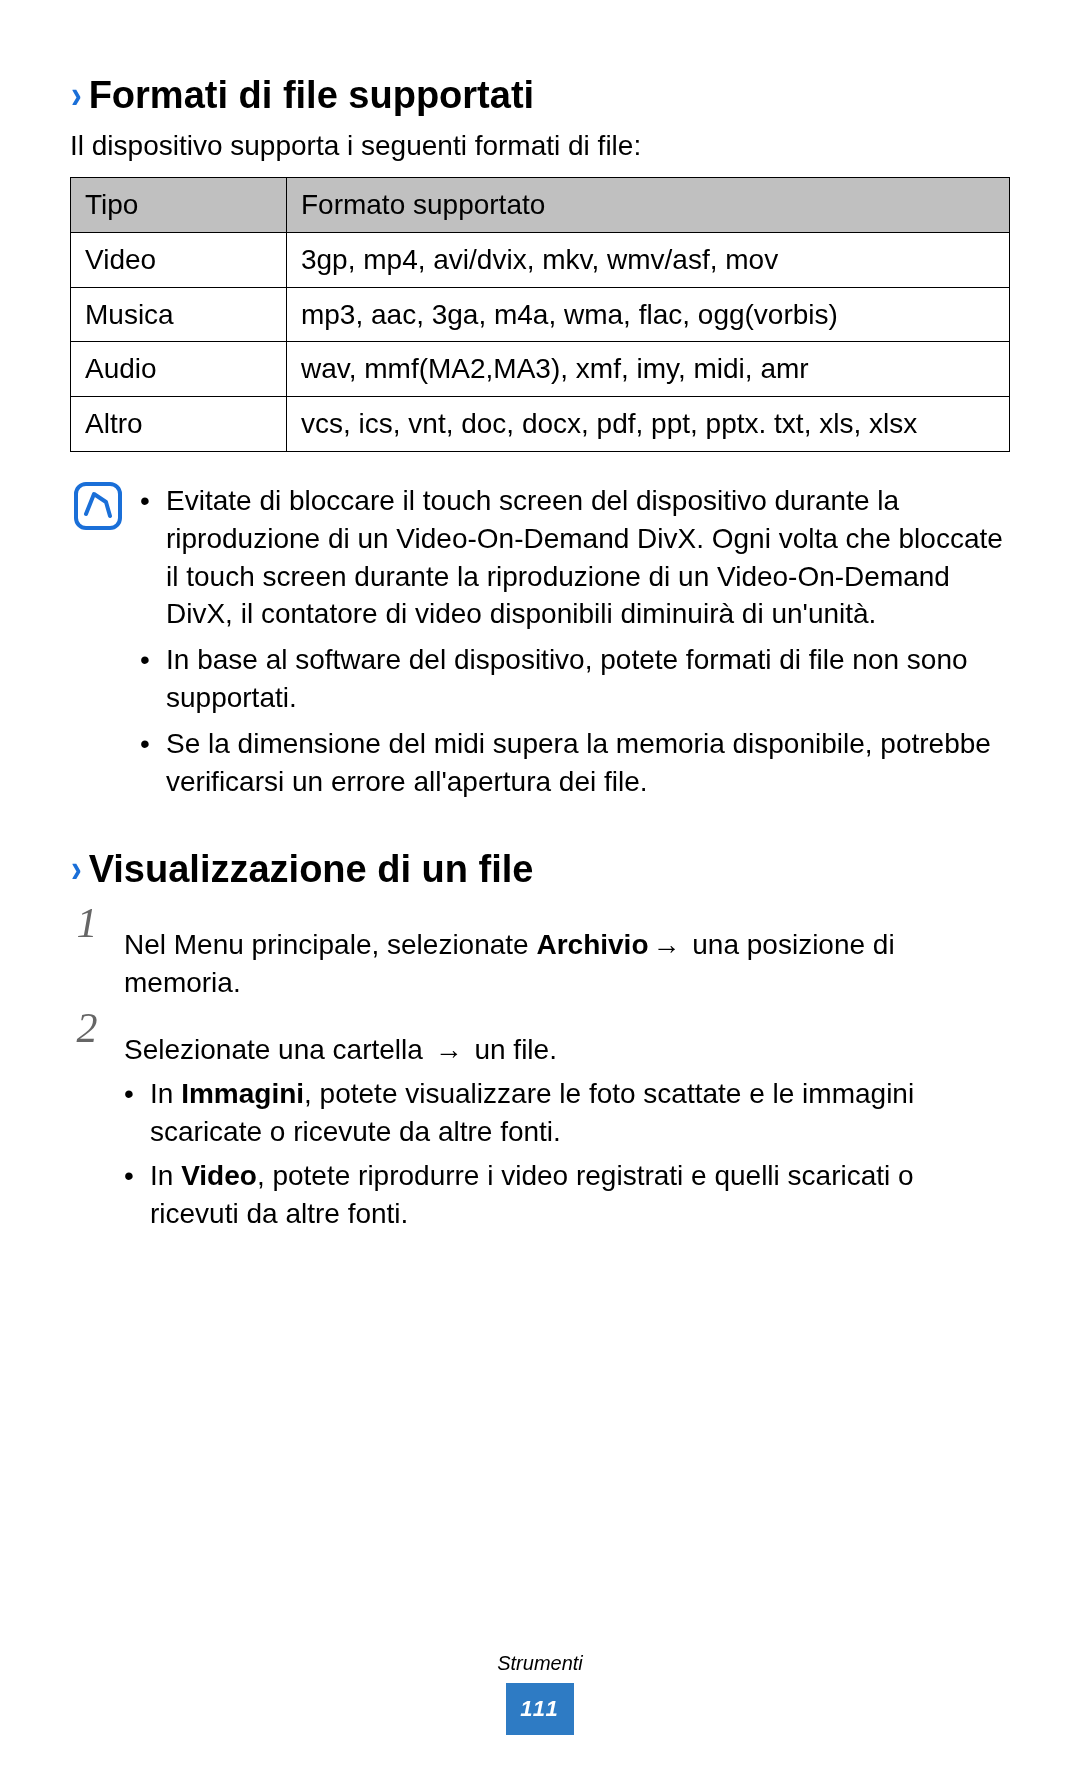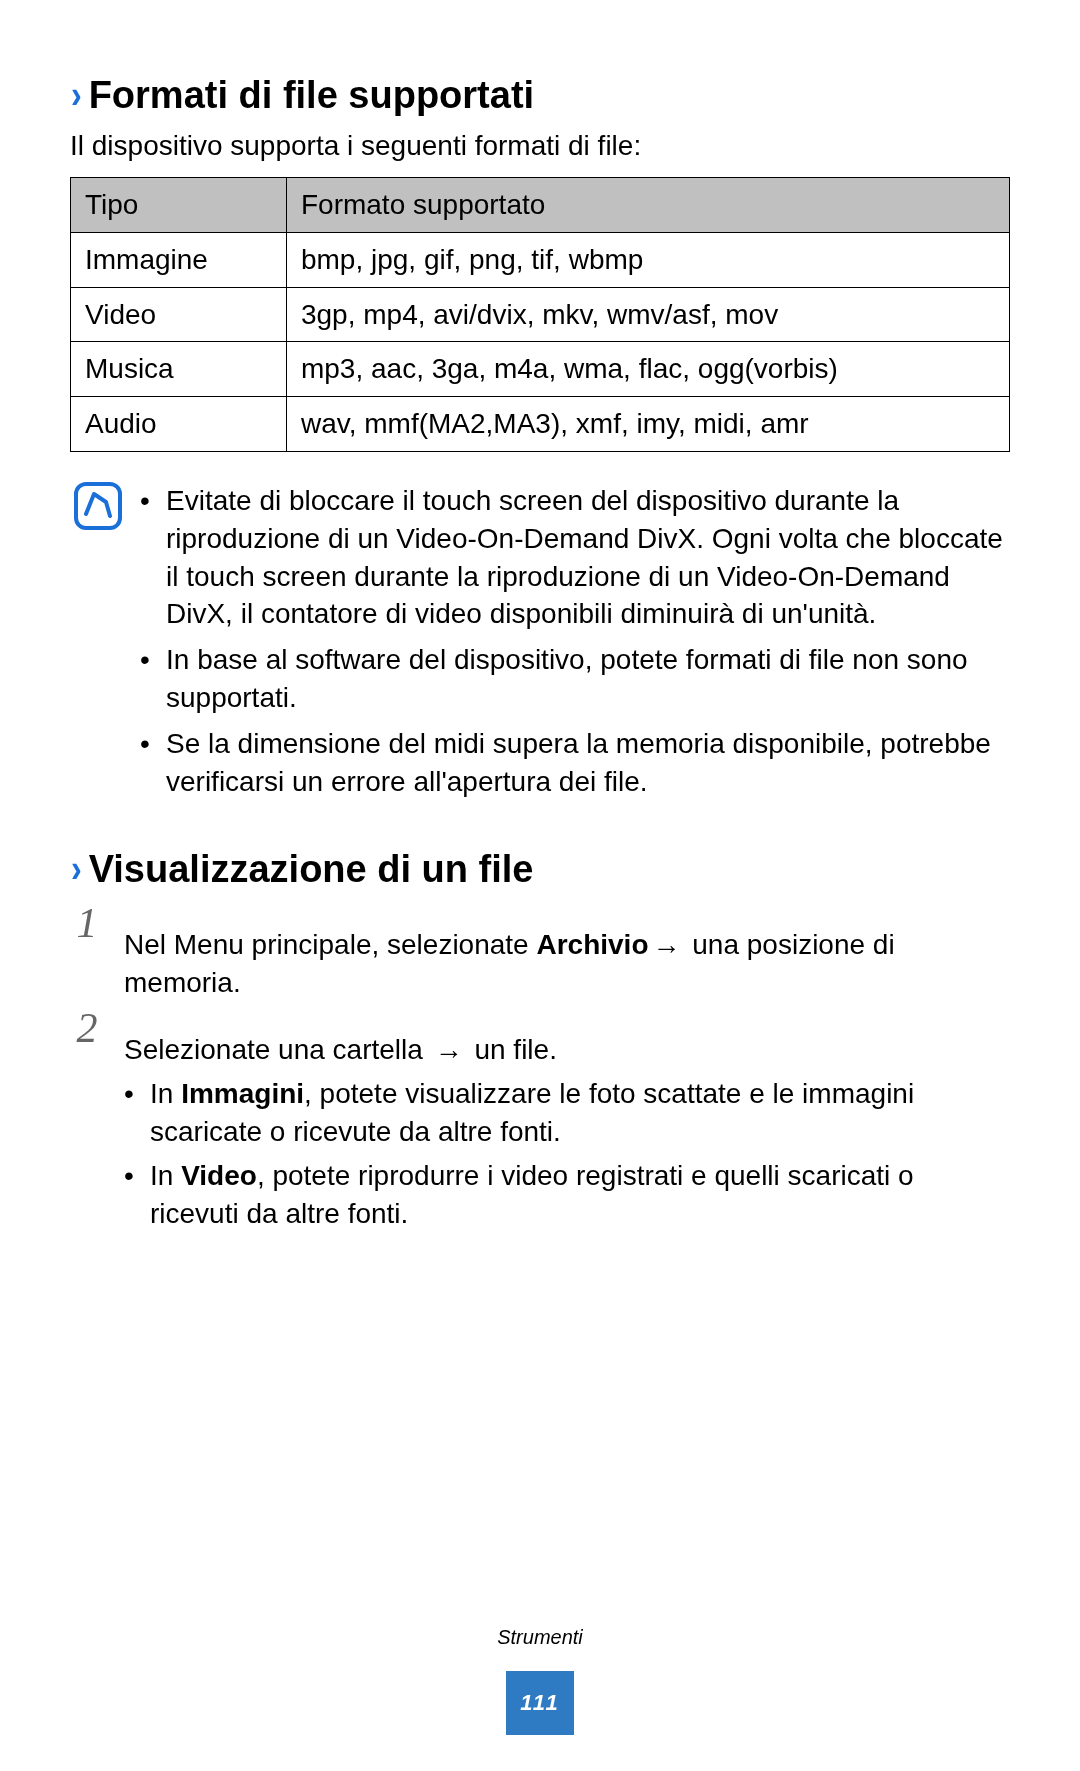--- a/index.html
+++ b/index.html
@@ -95,61 +95,61 @@
   .footer {
     position: absolute;
     bottom: 36px;
     left: 0;
     width: 100%;
     text-align: center;
     font-style: italic;
     font-size: 20px;
     color: #000;
   }
-  .footer-label { margin-bottom: 20px; }
+  .footer-label { margin-bottom: 6px; }
   .page-badge {
     display: inline-block;
     background: #2e7bc4;
     color: #fff;
     font-style: italic;
     font-weight: 700;
-    padding: 17px 14px;
+    padding: 11px 14px;
     letter-spacing: 2px;
     font-size: 22px;
   }
 </style>
 </head>
 <body>
 
 <div class="section-heading">
   <span class="chevron">›</span><span>Formati di file supportati</span>
 </div>
 <p class="intro">Il dispositivo supporta i seguenti formati di file:</p>
 
 <table>
   <tbody>
       <tr>
     <th class="col1">Tipo</th>
     <th>Formato supportato</th>
   </tr>
   <tr>
-    <td class="col1">Immagine</td>
-    <td>bmp, jpg, gif, png, tif, wbmp</td>
-  </tr>
-  <tr>
     <td class="col1">Video</td>
     <td>3gp, mp4, avi/dvix, mkv, wmv/asf, mov</td>
   </tr>
   <tr>
     <td class="col1">Musica</td>
     <td>mp3, aac, 3ga, m4a, wma, flac, ogg(vorbis)</td>
   </tr>
   <tr>
     <td class="col1">Audio</td>
     <td>wav, mmf(MA2,MA3), xmf, imy, midi, amr</td>
+  </tr>
+  <tr>
+    <td class="col1">Altro</td>
+    <td>vcs, ics, vnt, doc, docx, pdf, ppt, pptx. txt, xls, xlsx</td>
   </tr>
 </tbody>
   </table>
 
 <div class="note-block">
   <svg class="note-icon" viewBox="0 0 48 48">
     <rect x="2" y="2" width="44" height="44" rx="10" fill="none" stroke="#1a6fd8" stroke-width="4"></rect>
     <path d="M12 32 L20 12 L32 20 L36 34" fill="none" stroke="#1a6fd8" stroke-width="4" stroke-linecap="round" stroke-linejoin="round"></path>
   </svg>
   <ul class="note-list">

